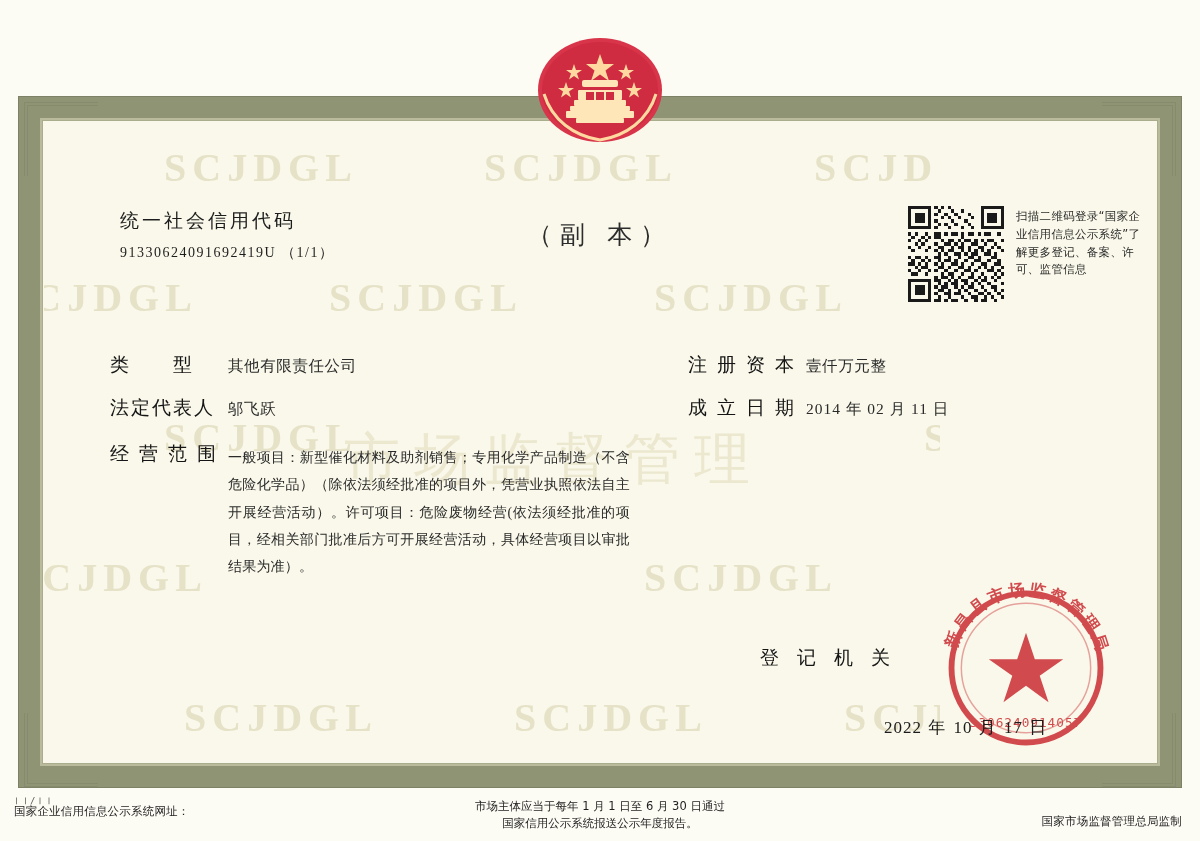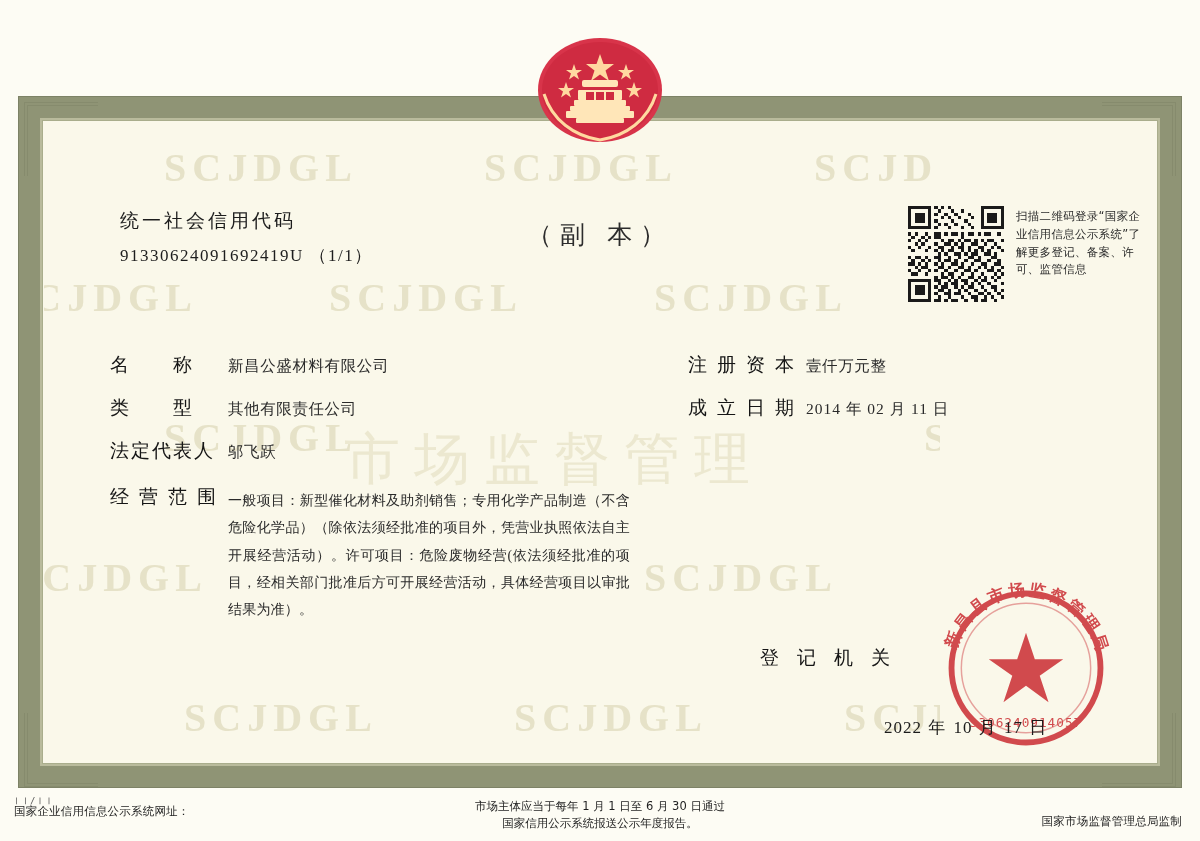--- a/index.html
+++ b/index.html
@@ -144,21 +144,21 @@
     left: 120px;
     top: 208px;
     color: #1d1d1d;
   }
   .code-label {
     font-size: 19px;
     letter-spacing: 3px;
   }
   .code-value {
     margin-top: 10px;
-    font-size: 17px;
+    font-size: 14px;
     letter-spacing: 1.5px;
     font-family: "Liberation Serif", serif;
   }
 
   
   .qr-wrap {
     position: absolute;
     right: 196px;
     top: 206px;
     width: 96px;
@@ -599,24 +599,20 @@
           <rect x="20" y="28" width="1" height="1"></rect>
           <rect x="22" y="28" width="2" height="1"></rect>
         <rect x="26" y="28" width="1" height="1"></rect>
       </g>
     </svg>
   </div>
   <div class="qr-note">扫描二维码登录“国家企业信用信息公示系统”了解更多登记、备案、许可、监管信息</div>
 
   <div class="fields-left">
     <div class="row">
-      <div class="lab">名　　称</div>
-      <div class="val">新昌公盛材料有限公司</div>
-    </div>
-    <div class="row">
       <div class="lab">类　　型</div>
       <div class="val">其他有限责任公司</div>
     </div>
     <div class="row">
       <div class="lab">法定代表人</div>
       <div class="val">邬飞跃</div>
     </div>
     <div class="row" style="margin-top:20px;">
       <div class="lab w4">经 营 范 围</div>
       <div class="scope" style="flex:1 1 auto;">一般项目：新型催化材料及助剂销售；专用化学产品制造（不含危险化学品）（除依法须经批准的项目外，凭营业执照依法自主开展经营活动）。许可项目：危险废物经营(依法须经批准的项目，经相关部门批准后方可开展经营活动，具体经营项目以审批结果为准）。</div>

